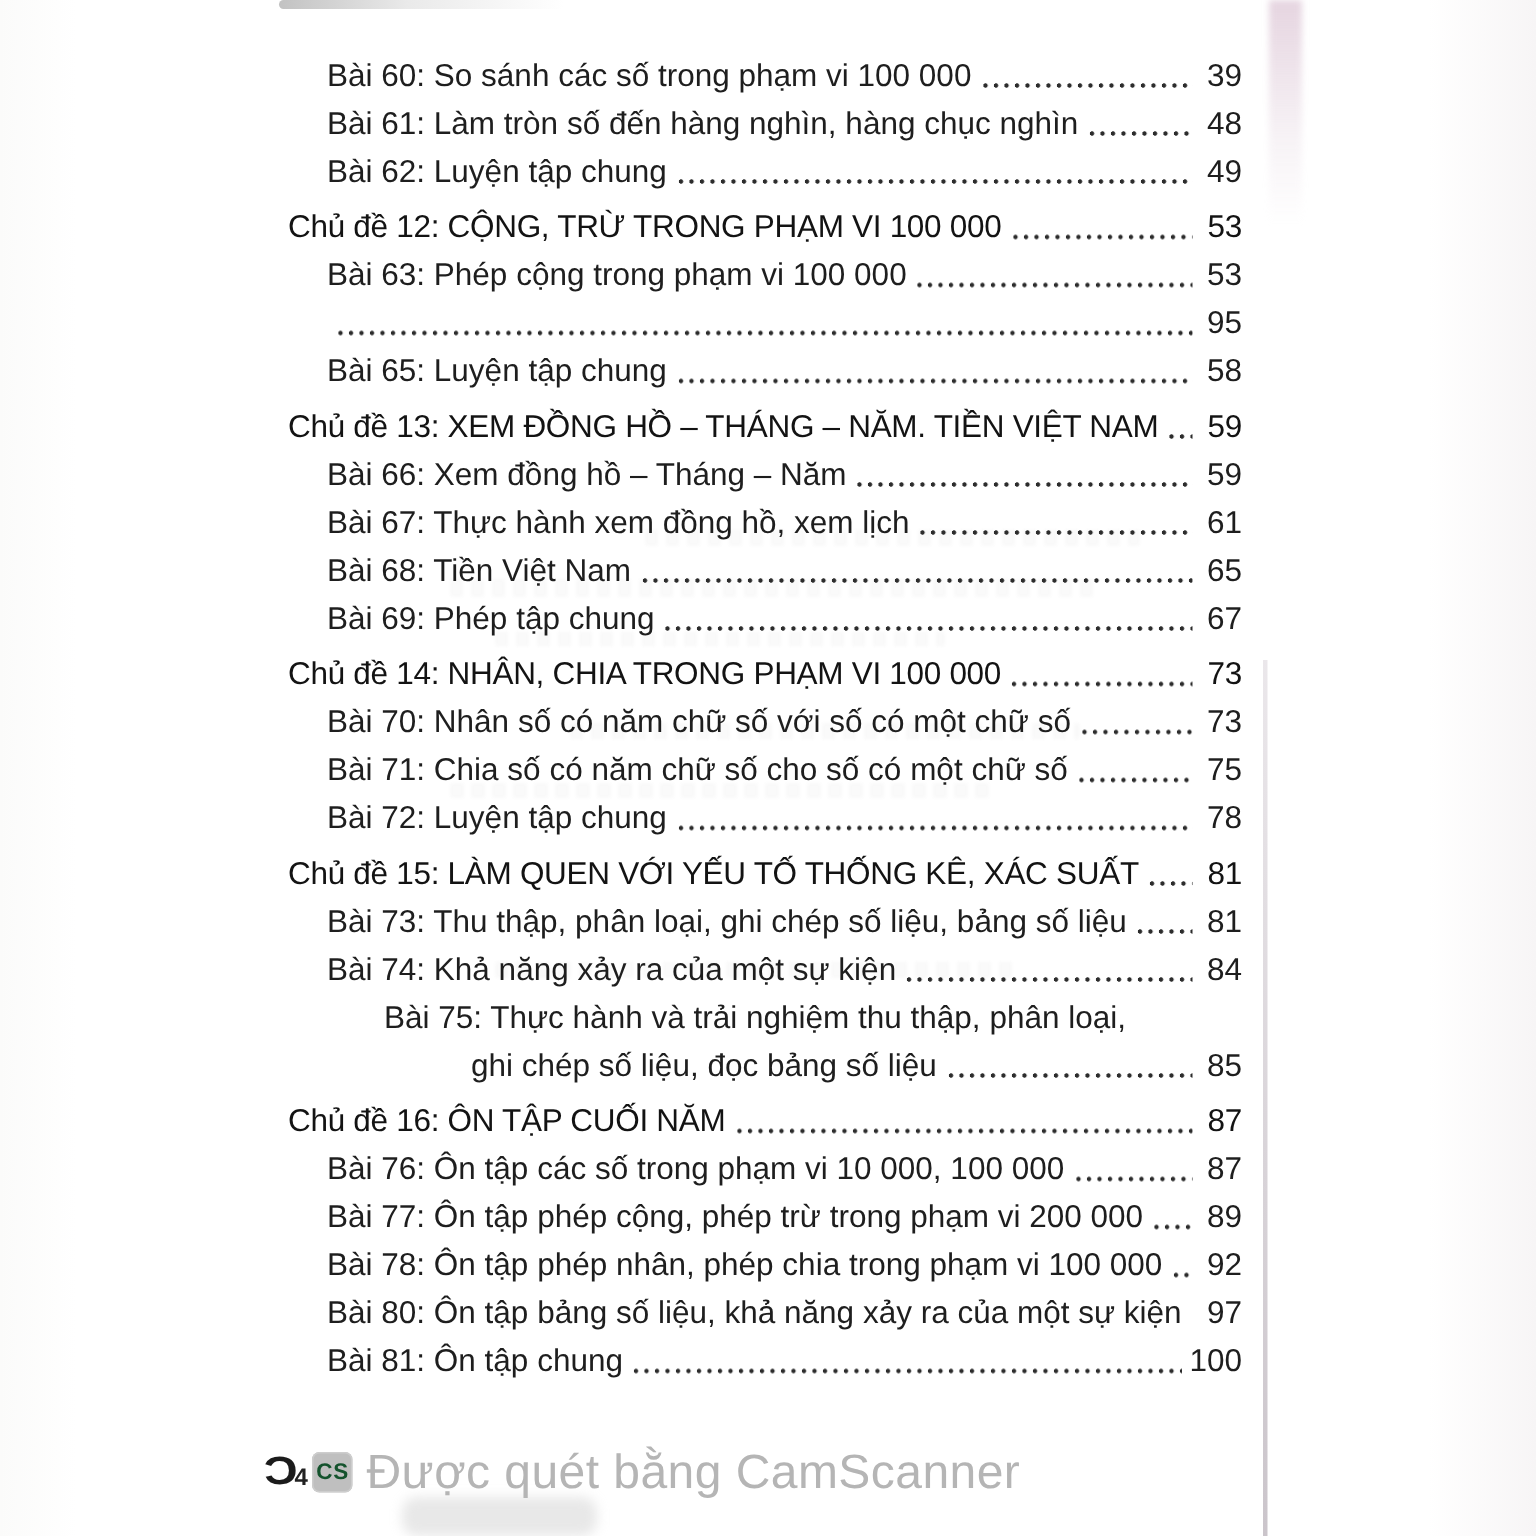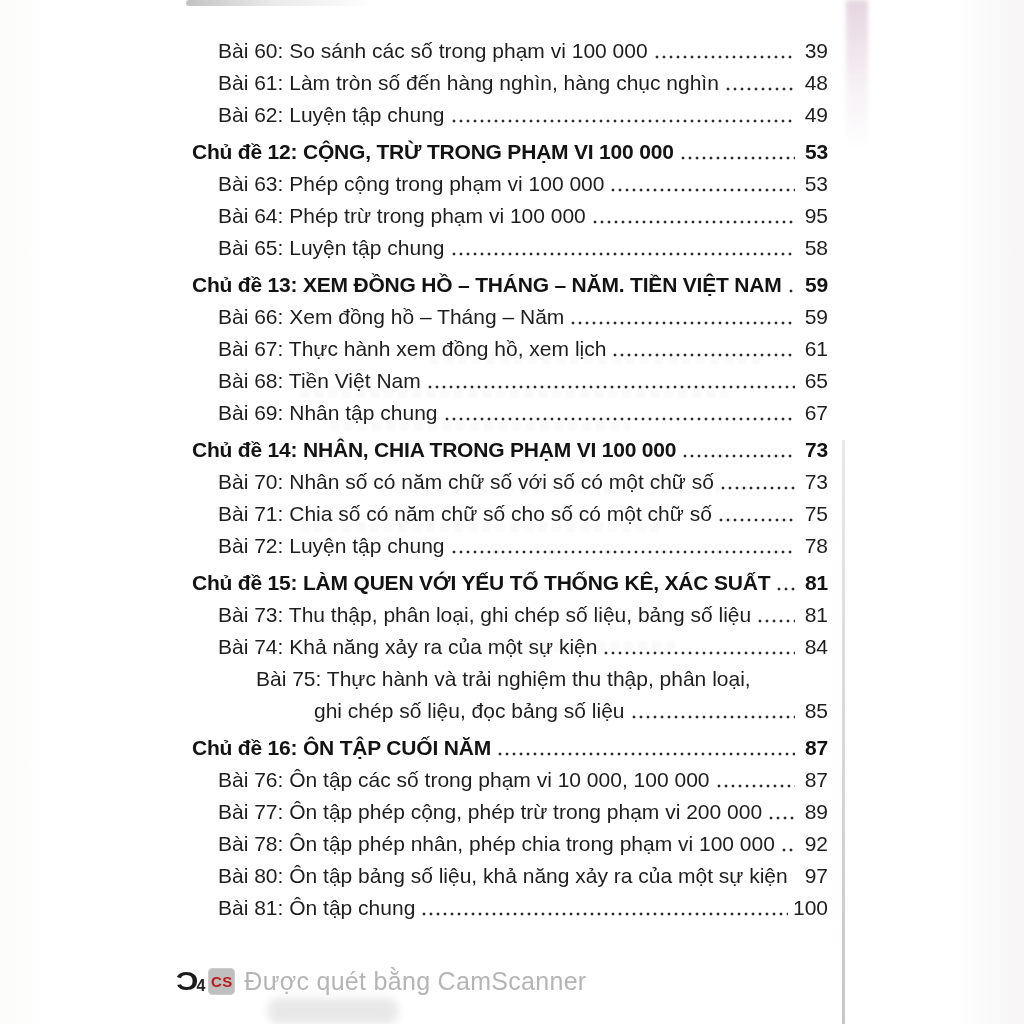--- a/index.html
+++ b/index.html
@@ -10,45 +10,45 @@
     -webkit-font-smoothing:antialiased;
   }
   .scan-page {
     position:relative; width:1024px; height:1024px; overflow:hidden;
     background:linear-gradient(90deg,#fbfbfa 0%,#ffffff 5%,#ffffff 93%,#f7f5f6 100%);
   }
 
   
   .toc { position:absolute; left:192px; top:40px; width:636px; color:#1e1e1e; }
   .row { display:flex; align-items:flex-end; margin-bottom:10px; font-size:21px; line-height:22px; }
-  .row.chapter { font-weight:700; color:#131313; margin-top:15px; letter-spacing:-0.2px;justify-content:flex-end; }
+  .row.chapter { font-weight:400; color:#131313; margin-top:15px; letter-spacing:-0.2px;justify-content:flex-end; }
   .row.lesson  { padding-left:26px; }
   .row.two-line { display:block; }
   .row.two-line .line { display:flex; align-items:flex-end;margin-left:38px; }
   .row.two-line .line + .line { margin-top:10px; padding-left:58px; }
   .title { white-space:nowrap; }
   .leader {
     flex:1; height:6px; margin:0 5px 2px 7px;
     background-image:radial-gradient(circle at 2px 3px,#2c2c2c 1.25px,transparent 1.7px);
     background-size:7px 6px; background-repeat:repeat-x; background-position:left bottom;
   }
   .pagenum { white-space:nowrap; text-align:right; min-width:28px; }
 
   
   .footer { position:absolute; left:176px; top:963px; display:flex; align-items:center; height:36px; }
   .mark-c { font-weight:800; font-size:31px; color:#1b1b1b; line-height:30px; transform:scaleY(.85); }
   .mark-4 { font-weight:700; font-size:16px; color:#222; margin:10px 0 0 -2px; }
   .cs-badge {
     width:27px; height:27px; margin:0 9px 0 3px;
-    background:#bfbfbf; color:#b91c1c; border-radius:5px;
+    background:#bfbfbf; color:#14532d; border-radius:5px;
     font-weight:700; font-size:15px; letter-spacing:.5px;
     display:flex; align-items:center; justify-content:center;
     box-shadow:0 0 0 1px #cdcdcd inset;
   }
-  .watermark { color:#b5b5b5; font-size:25px; letter-spacing:.3px;text-align:center; }
+  .watermark { color:#b5b5b5; font-size:32px; letter-spacing:.3px;text-align:center; }
 
   
   .artifact { position:absolute; pointer-events:none; }
   .smudge-top { left:186px; top:0; width:190px; height:6px; border-radius:3px;
     background:linear-gradient(90deg,rgba(120,120,120,.45),rgba(170,170,170,.25) 45%,transparent); }
   .streak-right { left:846px; top:0; width:22px; height:150px; filter:blur(2px);
     background:linear-gradient(180deg,rgba(213,185,204,.6),rgba(228,213,224,.3) 60%,transparent); }
   .edge-line { left:842px; top:440px; width:3px; height:584px;
     background:linear-gradient(180deg,rgba(196,186,196,.35),rgba(168,158,168,.6)); }
   .blob-bottom { left:268px; top:998px; width:130px; height:26px; filter:blur(4px);
@@ -98,21 +98,20 @@
         <span class="title">Chủ đề 12: CỘNG, TRỪ TRONG PHẠM VI 100 000</span>
         <span class="leader"></span>
         <span class="pagenum">53</span>
       </div>
       <div class="row lesson">
         <span class="title">Bài 63: Phép cộng trong phạm vi 100 000</span>
         <span class="leader"></span>
         <span class="pagenum">53</span>
       </div>
       <div class="row lesson">
-        <span class="title">Bài 64: Phép trừ trong phạm vi 100 000</span>
         <span class="leader"></span>
         <span class="pagenum">95</span>
       </div>
       <div class="row lesson">
         <span class="title">Bài 65: Luyện tập chung</span>
         <span class="leader"></span>
         <span class="pagenum">58</span>
       </div>
       <div class="row chapter">
         <span class="title">Chủ đề 13: XEM ĐỒNG HỒ – THÁNG – NĂM. TIỀN VIỆT NAM</span>
@@ -128,21 +127,21 @@
         <span class="title">Bài 67: Thực hành xem đồng hồ, xem lịch</span>
         <span class="leader"></span>
         <span class="pagenum">61</span>
       </div>
       <div class="row lesson">
         <span class="title">Bài 68: Tiền Việt Nam</span>
         <span class="leader"></span>
         <span class="pagenum">65</span>
       </div>
       <div class="row lesson">
-        <span class="title">Bài 69: Nhân tập chung</span>
+        <span class="title">Bài 69: Phép tập chung</span>
         <span class="leader"></span>
         <span class="pagenum">67</span>
       </div>
       <div class="row chapter">
         <span class="title">Chủ đề 14: NHÂN, CHIA TRONG PHẠM VI 100 000</span>
         <span class="leader"></span>
         <span class="pagenum">73</span>
       </div>
       <div class="row lesson">
         <span class="title">Bài 70: Nhân số có năm chữ số với số có một chữ số</span>

